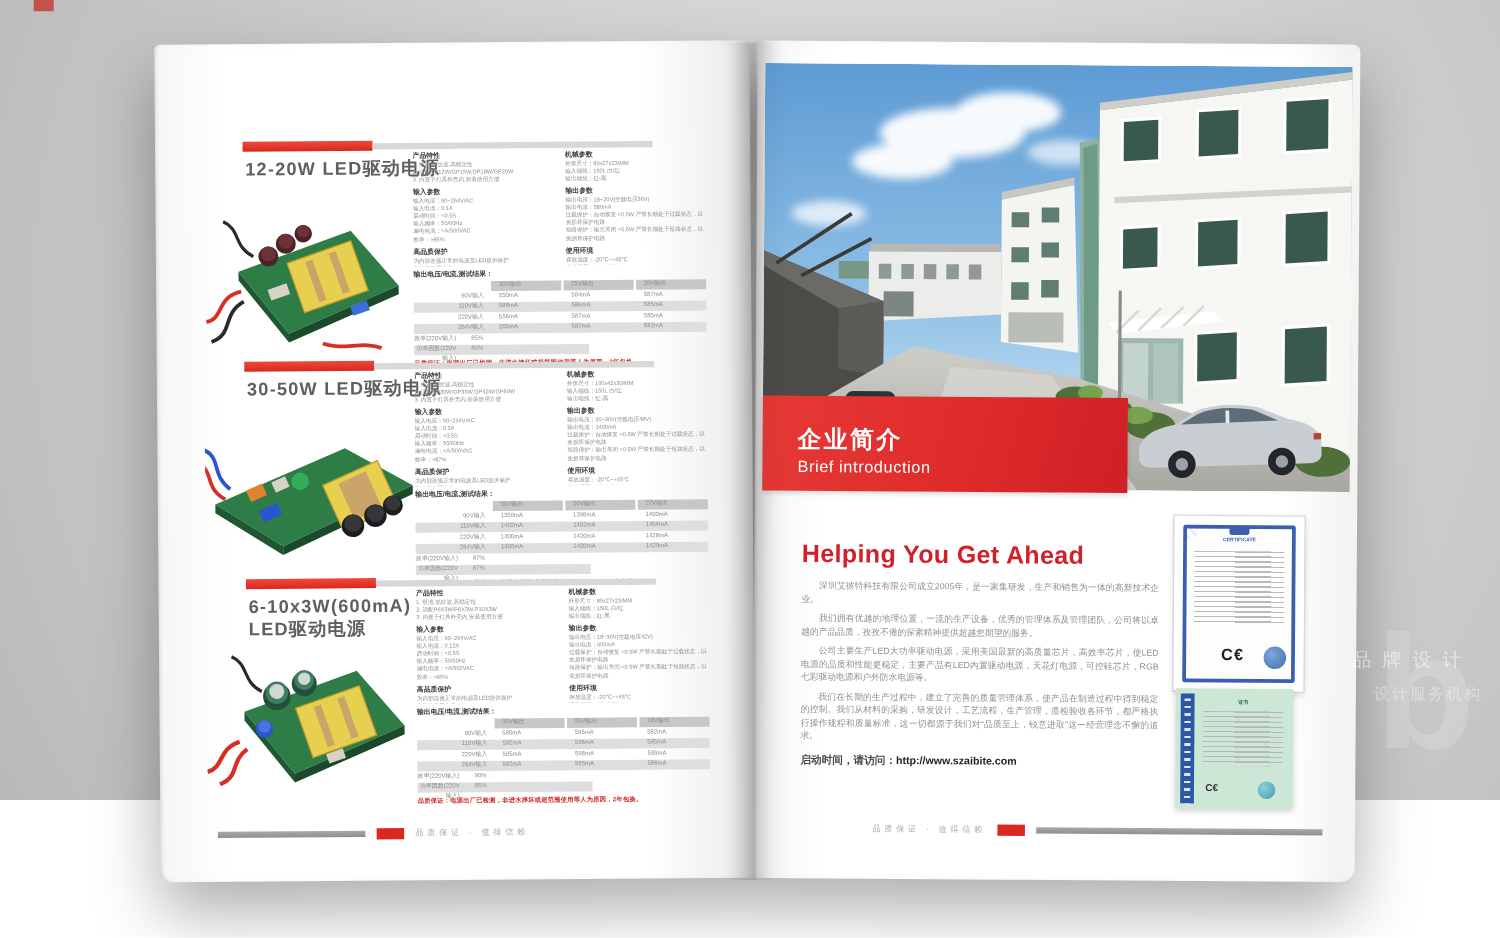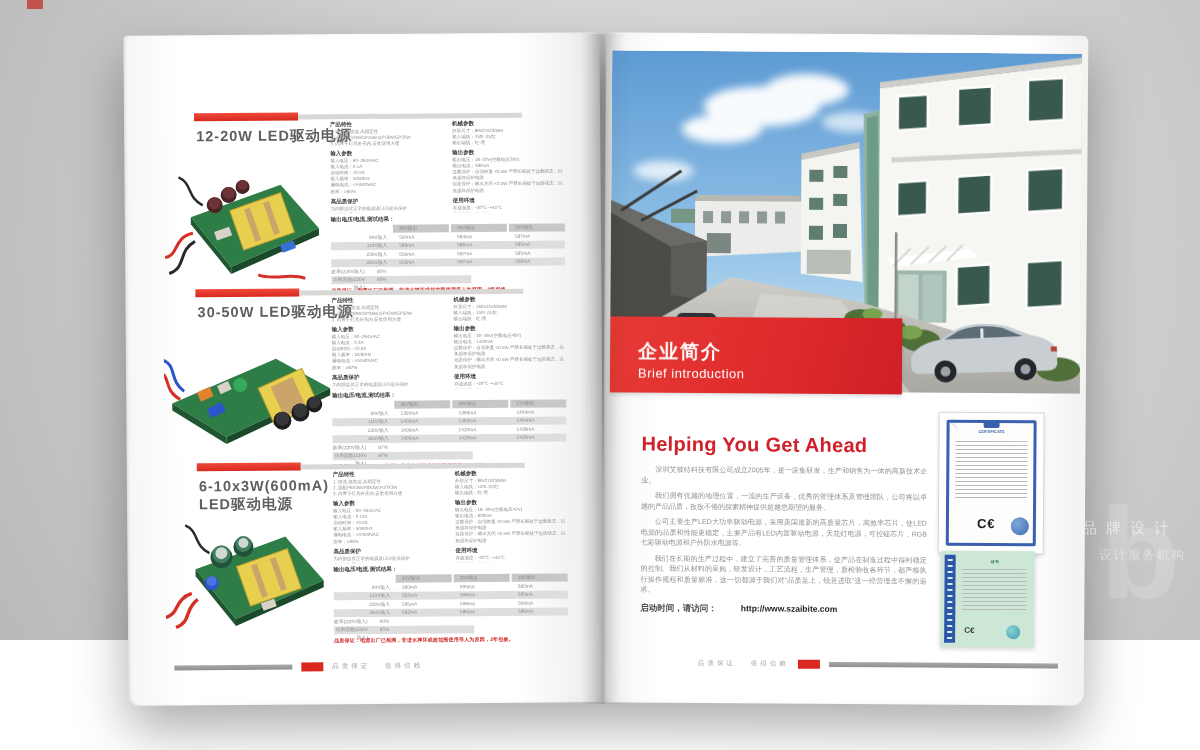--- a/index.html
+++ b/index.html
@@ -61,21 +61,21 @@
   .band{position:absolute;left:6px;top:284px;width:292px;height:76px;
         background:linear-gradient(105deg,#e63a36 0%,#df2b2b 55%,#cf2026 100%);
         color:#fff;box-shadow:0 2px 4px rgba(0,0,0,.15);}
   .band-cn{margin:22px 0 0 28px;font-size:19px;font-weight:bold;letter-spacing:2px;}
   .band-en{margin:1px 0 0 28px;font-size:13px;letter-spacing:.5px;}
   .headline{position:absolute;left:38px;top:400px;margin:0;font-size:20px;font-weight:bold;
             color:#d0202a;letter-spacing:.3px;}
   .paras{position:absolute;left:38px;top:432px;width:286px;}
   .paras p{margin:0 0 5px 0;font-size:7px;line-height:1.5;color:#8f8f8f;text-indent:2em;text-align:justify;}
   .moreinfo{position:absolute;left:38px;top:570px;font-size:8.5px;color:#4a4a4a;font-weight:bold;}
-  .moreinfo .url{color:#222;margin-left:24px;}
+  .moreinfo .url{color:#222;}
 
   .cert{position:absolute;box-shadow:0 2px 5px rgba(0,0,0,.18);}
   .cert1{left:336px;top:378px;width:96px;height:132px;background:#fdfdfc;
          border:4px solid #fff;outline:1px solid #d8d8d8;}
   .cert1 .cframe{position:absolute;inset:3px;border:3px solid #3a5fae;border-radius:2px;
          background:
            repeating-linear-gradient(45deg, rgba(58,95,174,.12) 0 2px, transparent 2px 6px) top left/8px 8px no-repeat;}
   .cert1 .ctitle{position:absolute;left:0;right:0;top:12px;text-align:center;font-size:4px;color:#3a5fae;font-weight:bold;}
   .cert1 .cbadge{position:absolute;left:40px;top:4px;width:16px;height:7px;background:#3a5fae;border-radius:2px;}
   .certlines{position:absolute;left:12px;right:12px;

